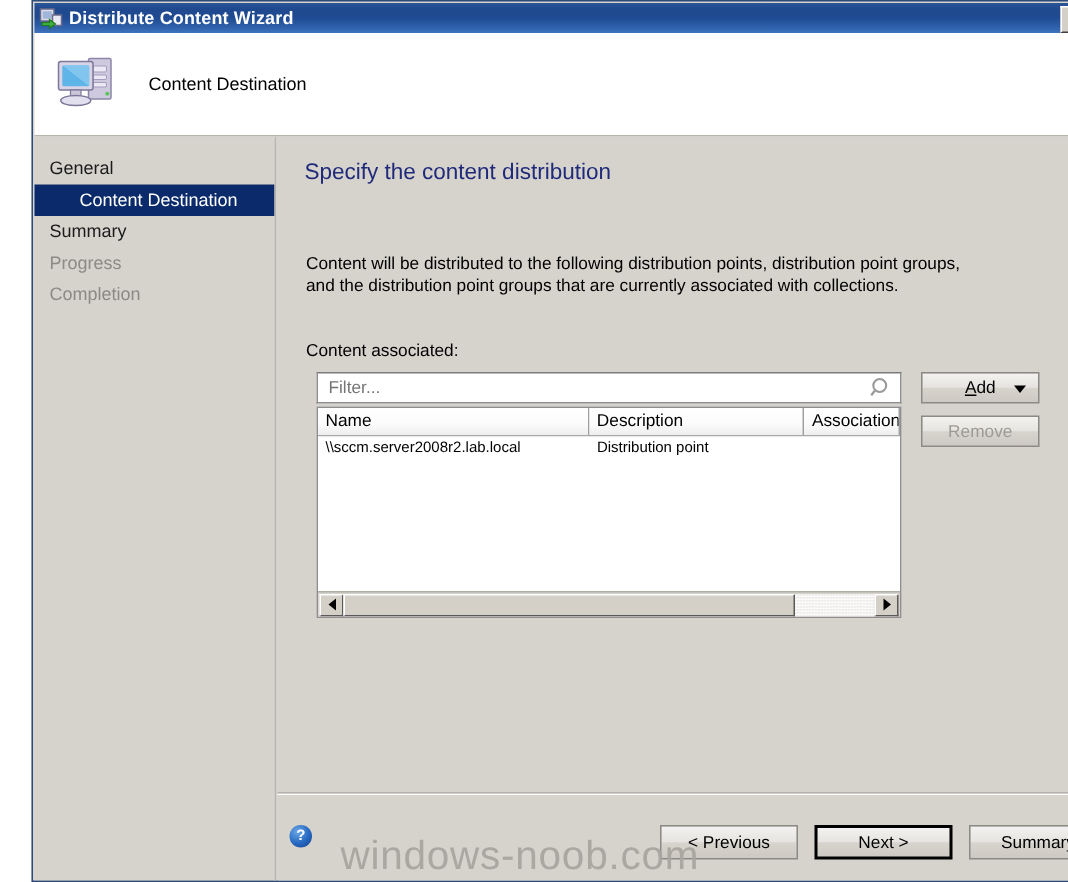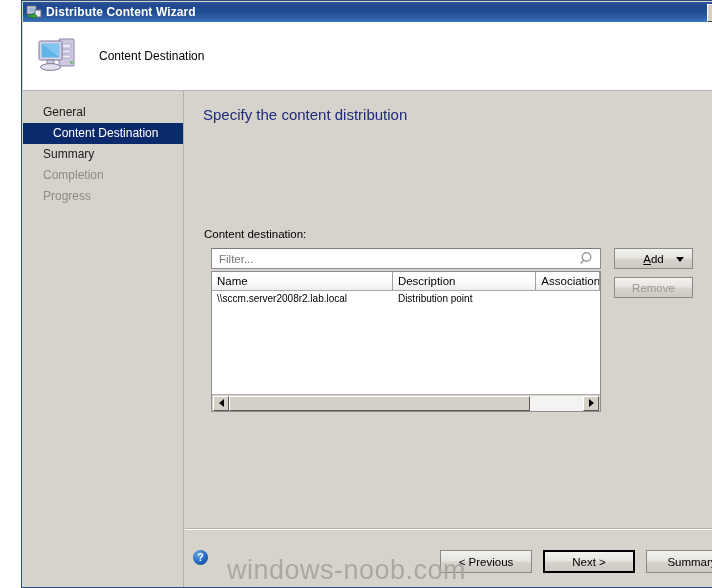--- a/index.html
+++ b/index.html
@@ -97,21 +97,21 @@
     position: absolute;
     right: -1px; top: 0;
     width: 1px; height: 100%;
     background: #b5b2ab;
   }
   .nav-item {
     height: 21px;
     line-height: 21px;
     font-size: 12px;
     color: #1b1b1b;
-    padding-left: 20px;
+    padding-left: 10px;
     white-space: nowrap;
     cursor: default;
   }
   .nav-item.indent { padding-left: 30px; }
   .nav-item.selected {
     background: #0b2a6b;
     color: #ffffff;
   }
   .nav-item.disabled { color: #8d8a85; }
   
@@ -375,27 +375,28 @@
         <ellipse cx="13.5" cy="32" rx="10" ry="3.4" fill="#e2dfee" stroke="#7d7799" stroke-width="1"></ellipse>
       </svg>
     </span>
     <span class="header-title">Content Destination</span>
   </div>
 
   <div class="leftpane">
     <div class="nav-item">General</div>
     <div class="nav-item indent selected">Content Destination</div>
     <div class="nav-item">Summary</div>
+    <div class="nav-item disabled">Progress</div>
     <div class="nav-item disabled">Completion</div>
-    <div class="nav-item disabled">Progress</div>
   </div>
 
   <div class="content">
     <div class="page-heading">Specify the content distribution</div>
-    <div class="field-label">Content destination:</div>
+    <div class="intro">Content will be distributed to the following distribution points, distribution point groups, and the distribution point groups that are currently associated with collections.</div>
+    <div class="field-label">Content associated:</div>
 
     <div class="filter-box">
       <input class="filter-input" type="text" placeholder="Filter..." style="">
       <span class="search-icon">
         <svg width="15" height="15" viewBox="0 0 15 15">
           <circle cx="6.5" cy="6" r="4.3" fill="none" stroke="#9a9a9a" stroke-width="1.4"></circle>
           <line x1="3.2" y1="9.4" x2="0.8" y2="12.6" stroke="#9a9a9a" stroke-width="1.6"></line>
         </svg>
       </span>
     </div>

